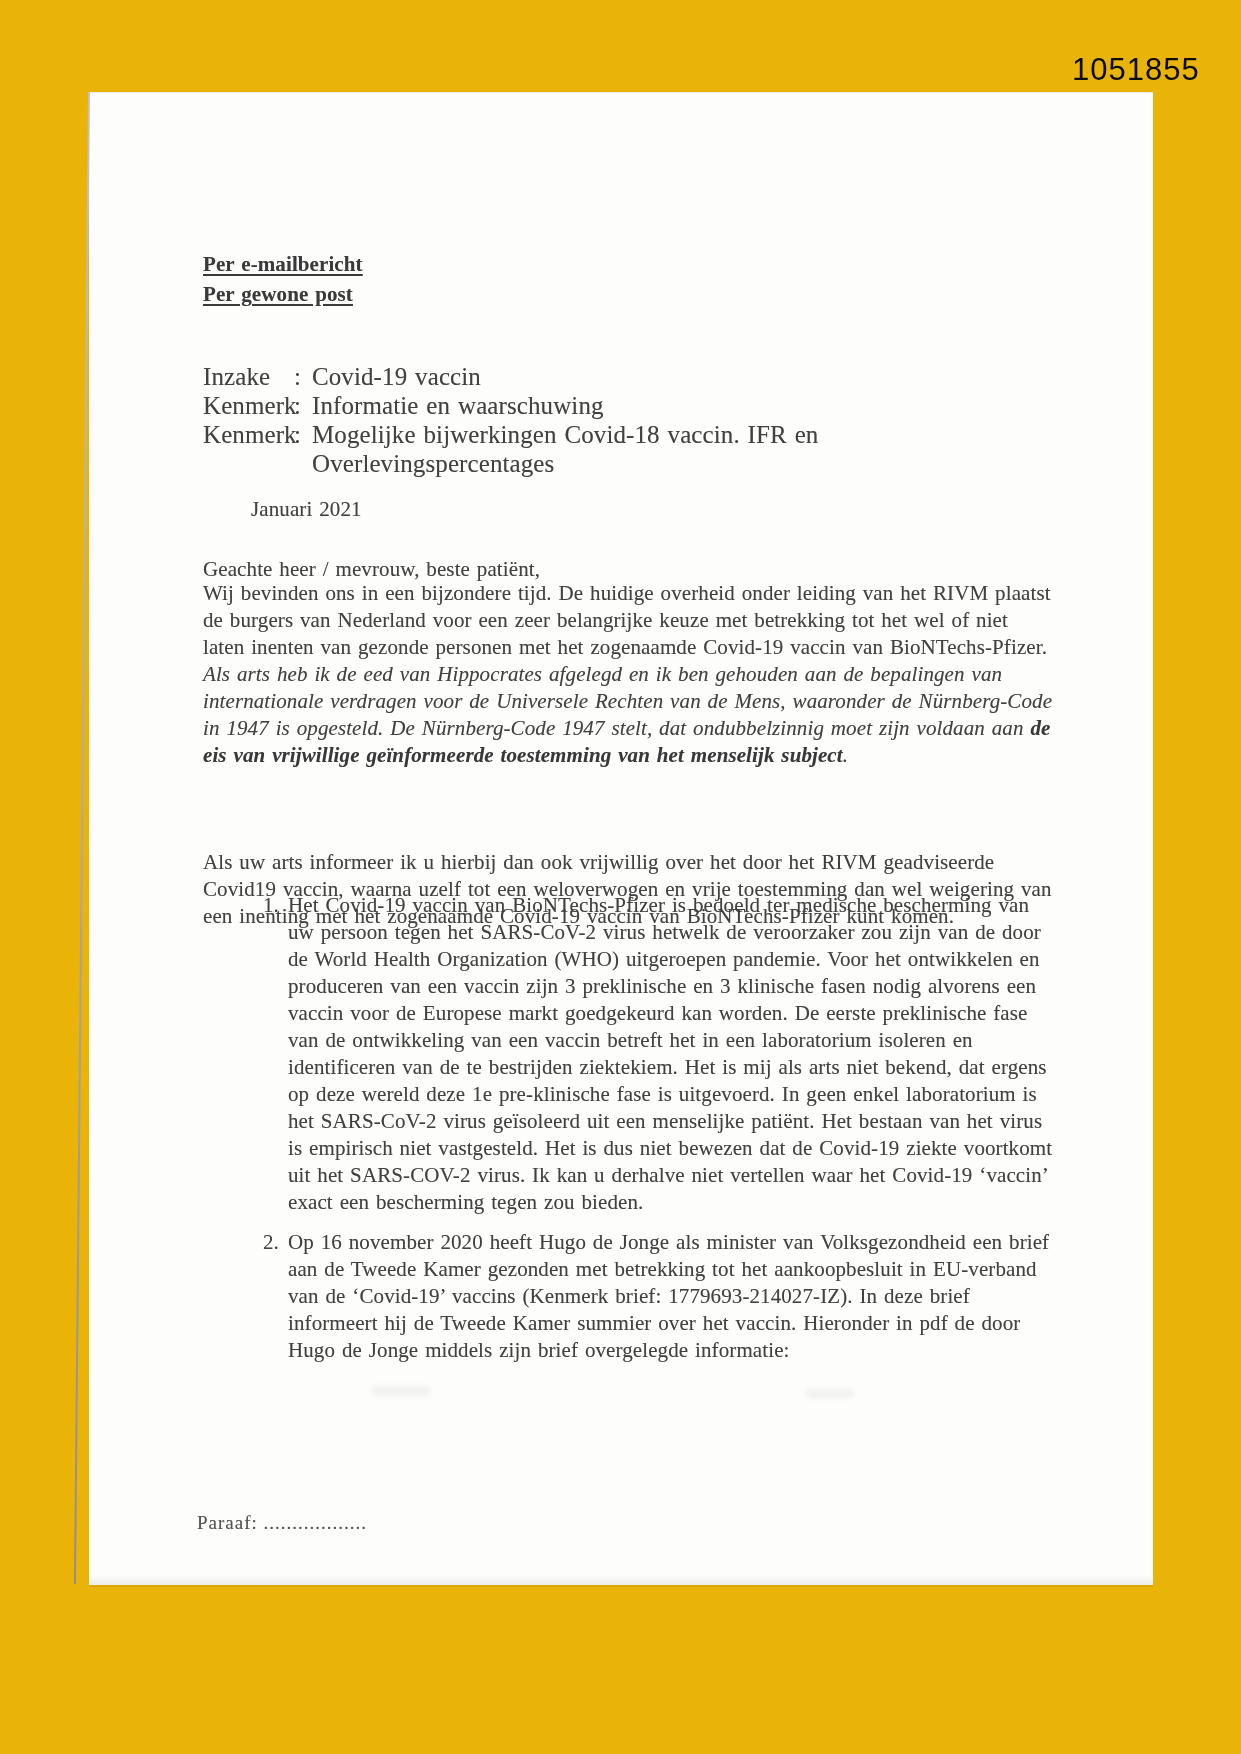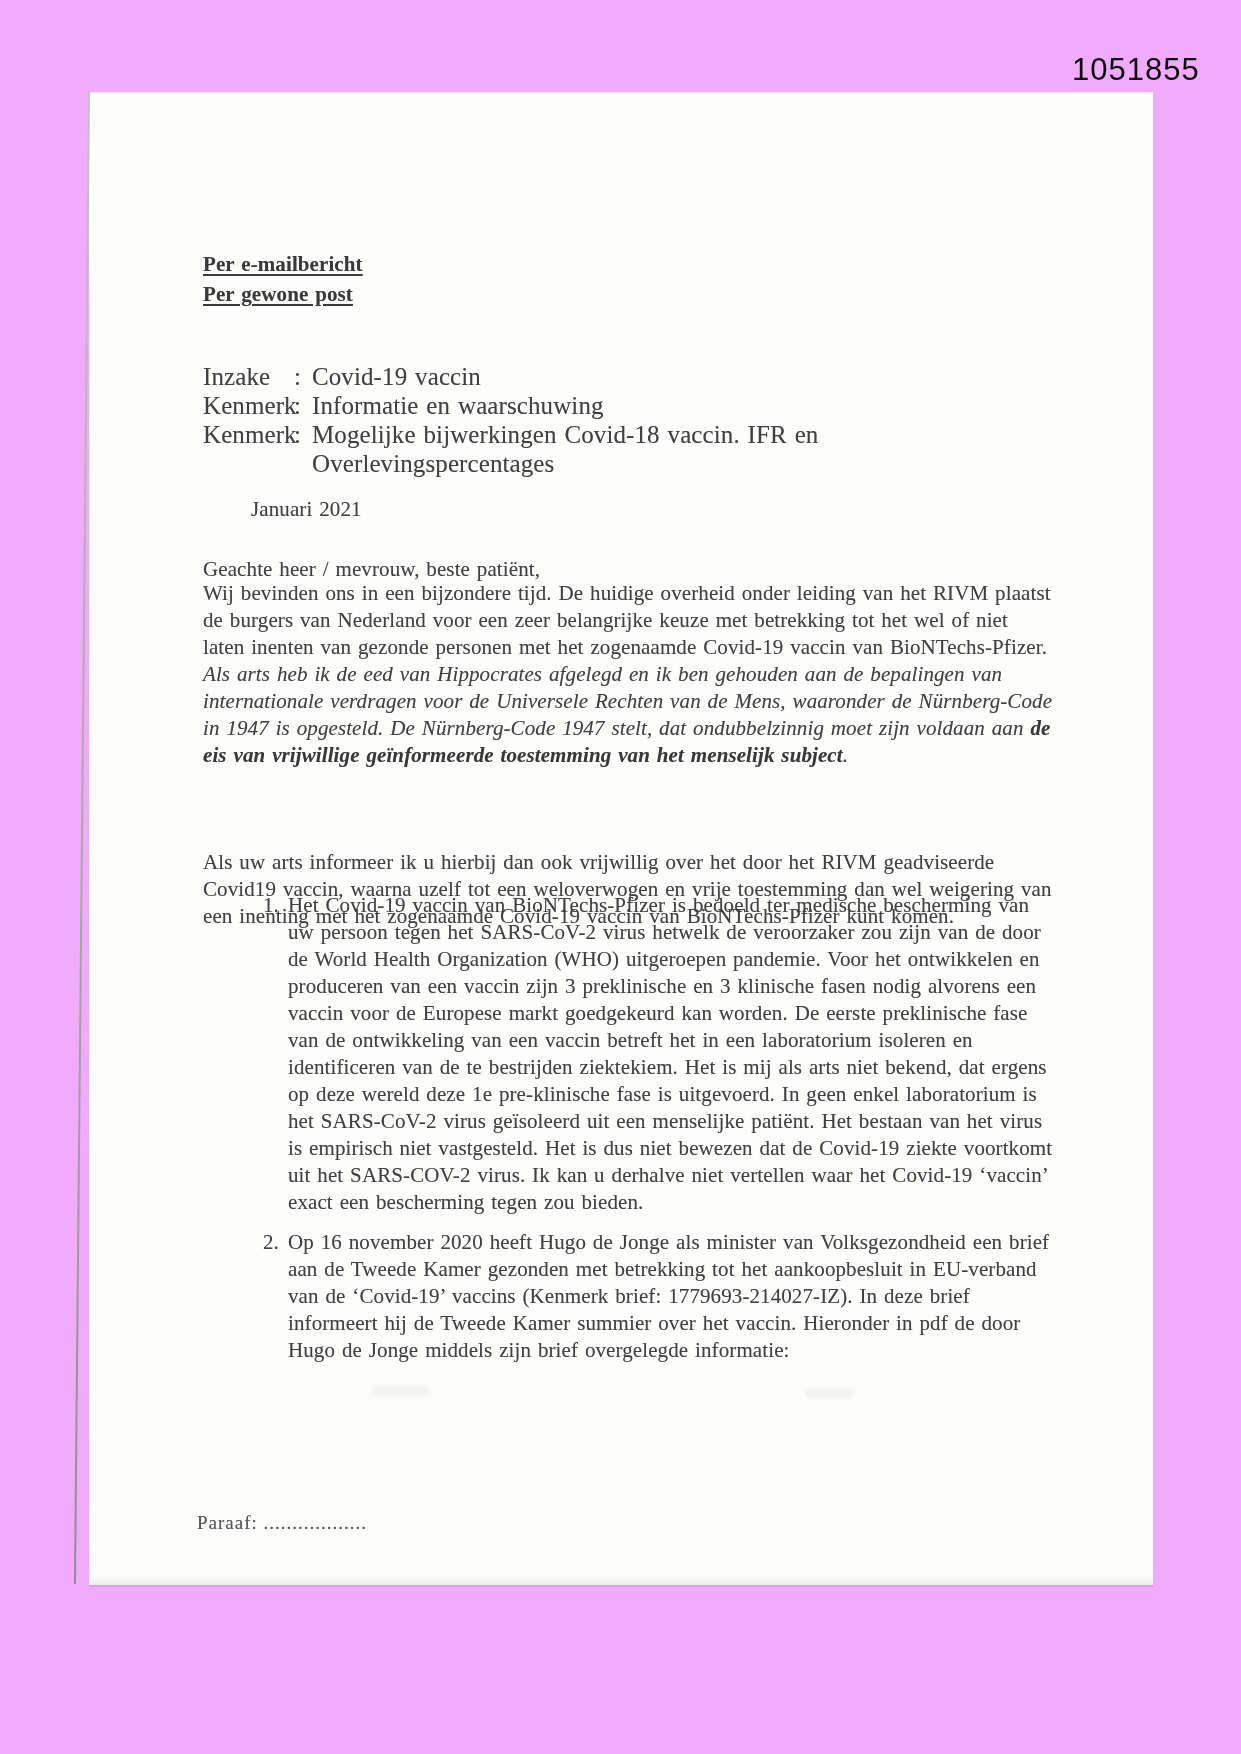--- a/index.html
+++ b/index.html
@@ -4,21 +4,21 @@
 <style>
   html, body {
     margin: 0;
     padding: 0;
     background: #ffffff;
   }
   .canvas {
     position: relative;
     width: 1241px;
     height: 1754px;
-    background: #f0abfc;
+    background: #eab308;
     overflow: hidden;
     font-family: "Liberation Serif", serif;
     color: #3f3f3f;
   }
   .doc-number {
     position: absolute;
     left: 1072px;
     top: 52px;
     font-family: "Liberation Sans", sans-serif;
     font-size: 31px;

